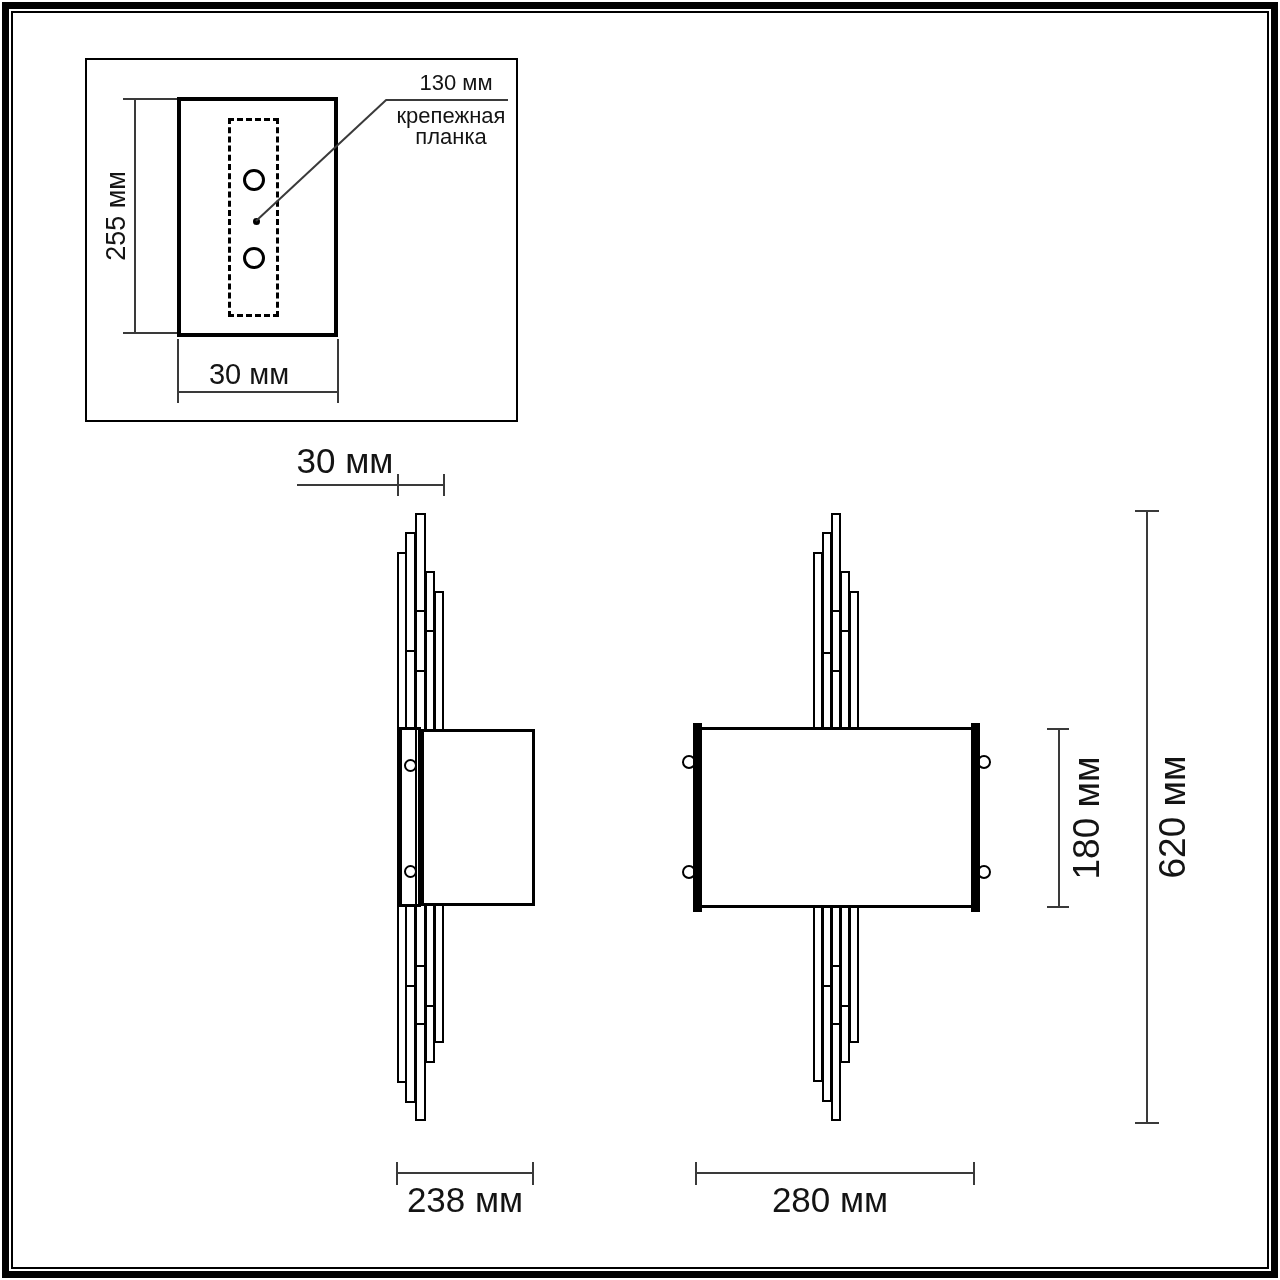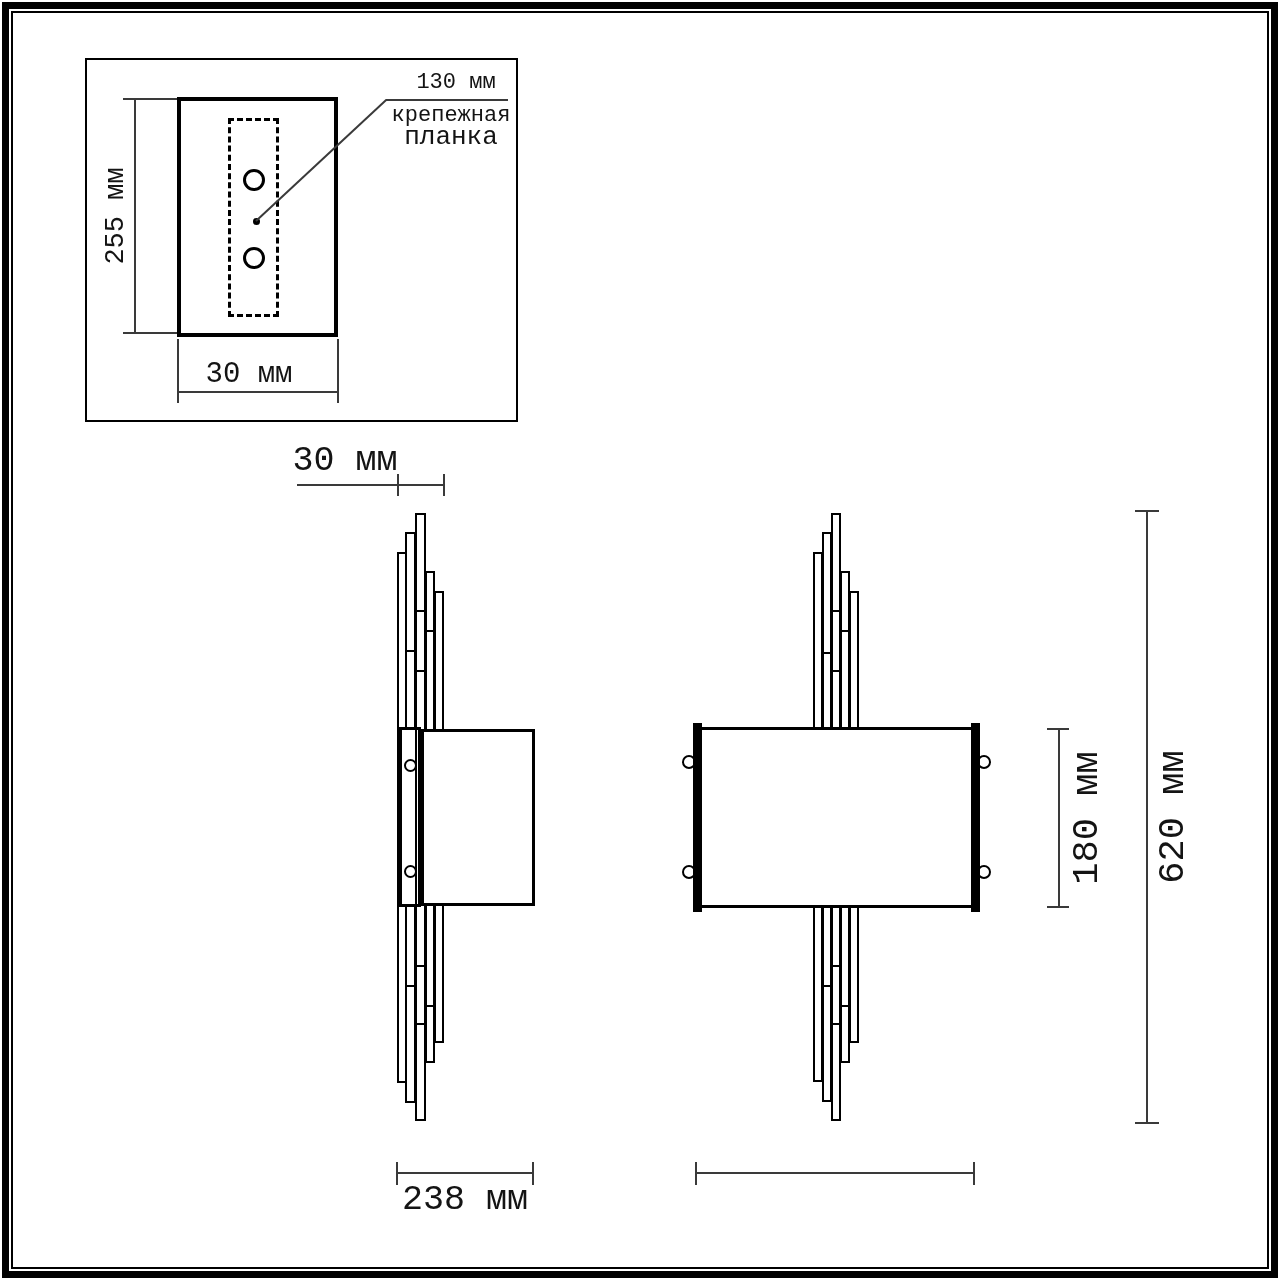--- a/index.html
+++ b/index.html
@@ -1,18 +1,18 @@
 <!DOCTYPE html>
 <html><head>
 <meta charset="utf-8">
 <style>
   html,body{margin:0;padding:0;background:#fff}
   *{box-sizing:border-box}
   #canvas{position:relative;width:1280px;height:1280px;background:#fff;overflow:hidden;
-          font-family:Liberation Mono, monospace;color:#111}
+          font-family:Liberation Sans, sans-serif;color:#111}
   .abs{position:absolute}
   .dln{position:absolute;background:#3a3a3a} 
   .bln{position:absolute;background:#000}    
   .txt{position:absolute;color:#141414;text-align:center;white-space:nowrap}
   .rot{transform:rotate(-90deg);display:flex;align-items:center;justify-content:center}
   .rod{position:absolute;background:#fff;border:2px solid #000}
   .brk{position:absolute;background:#000;height:2px}
   .circ{position:absolute;background:#fff;border:2px solid #000;border-radius:50%}
 </style>
 </head>
@@ -30,21 +30,21 @@
   <div class="abs" style="left:228px;top:118px;width:51px;height:199px;border:3px dashed #000"></div>
 
   <div class="circ" style="left:243px;top:169px;width:22px;height:22px;border-width:3px"></div>
   <div class="circ" style="left:243px;top:247px;width:22px;height:22px;border-width:3px"></div>
 
   <div class="abs" style="left:253px;top:218px;width:7px;height:7px;background:#000;border-radius:50%"></div>
   <div class="dln" style="left:256px;top:220px;width:178px;height:2px;transform-origin:0 50%;transform:rotate(-42.9deg)"></div>
   <div class="dln" style="left:386px;top:99px;width:122px;height:2px"></div>
   <div class="txt" style="left:396px;top:70px;width:120px;font-size:22px">130 мм</div>
   <div class="txt" style="left:386px;top:105px;width:130px;font-size:22px;line-height:22px">крепежная</div>
-  <div class="txt" style="left:386px;top:126px;width:130px;font-size:26px;line-height:22px">планка</div>
+  <div class="txt" style="left:386px;top:126px;width:130px;font-size:22px;line-height:22px">планка</div>
 
   <div class="dln" style="left:123px;top:98px;width:54px;height:2px"></div>
   <div class="dln" style="left:123px;top:332px;width:54px;height:2px"></div>
   <div class="dln" style="left:134px;top:98px;width:2px;height:236px"></div>
   <div class="txt rot" style="left:16px;top:196px;width:200px;height:40px;font-size:27px">255 мм</div>
 
   <div class="dln" style="left:177px;top:339px;width:2px;height:64px"></div>
   <div class="dln" style="left:337px;top:339px;width:2px;height:64px"></div>
   <div class="dln" style="left:178px;top:391px;width:160px;height:2px"></div>
   <div class="txt" style="left:189px;top:358px;width:120px;font-size:29px">30 мм</div>
@@ -99,20 +99,21 @@
   <div class="circ" style="left:682px;top:865px;width:14px;height:14px"></div>
   <div class="circ" style="left:977px;top:755px;width:14px;height:14px"></div>
   <div class="circ" style="left:977px;top:865px;width:14px;height:14px"></div>
   <div class="abs" style="left:693px;top:727px;width:287px;height:181px;border-top:3px solid #000;border-bottom:3px solid #000;background:#fff"></div>
   <div class="bln" style="left:693px;top:723px;width:9px;height:189px"></div>
   <div class="bln" style="left:971px;top:723px;width:9px;height:189px"></div>
 
   <div class="dln" style="left:695px;top:1162px;width:2px;height:23px"></div>
   <div class="dln" style="left:973px;top:1162px;width:2px;height:23px"></div>
   <div class="dln" style="left:696px;top:1172px;width:278px;height:2px"></div>
+  <div class="txt" style="left:720px;top:1180px;width:220px;font-size:35px">280 мм</div>
 
   <div class="dln" style="left:1047px;top:728px;width:22px;height:2px"></div>
   <div class="dln" style="left:1047px;top:906px;width:22px;height:2px"></div>
   <div class="dln" style="left:1058px;top:729px;width:2px;height:178px"></div>
   <div class="txt rot" style="left:987px;top:798px;width:200px;height:40px;font-size:37px">180 мм</div>
 
   <div class="dln" style="left:1135px;top:510px;width:24px;height:2px"></div>
   <div class="dln" style="left:1135px;top:1122px;width:24px;height:2px"></div>
   <div class="dln" style="left:1146px;top:511px;width:2px;height:612px"></div>
   <div class="txt rot" style="left:1073px;top:797px;width:200px;height:40px;font-size:37px">620 мм</div>

